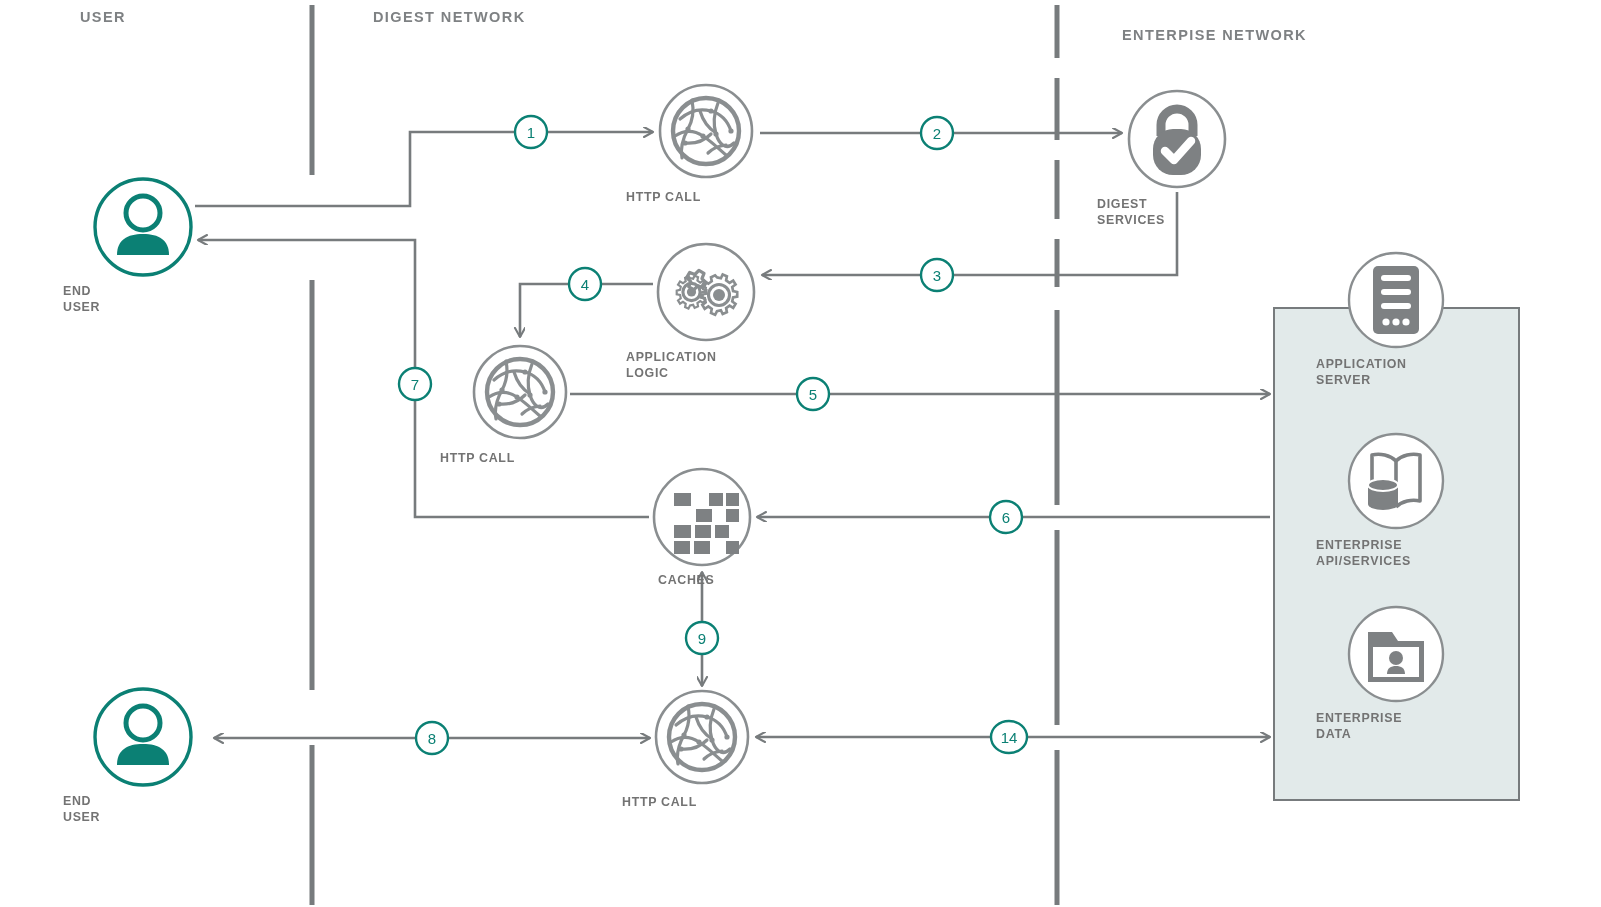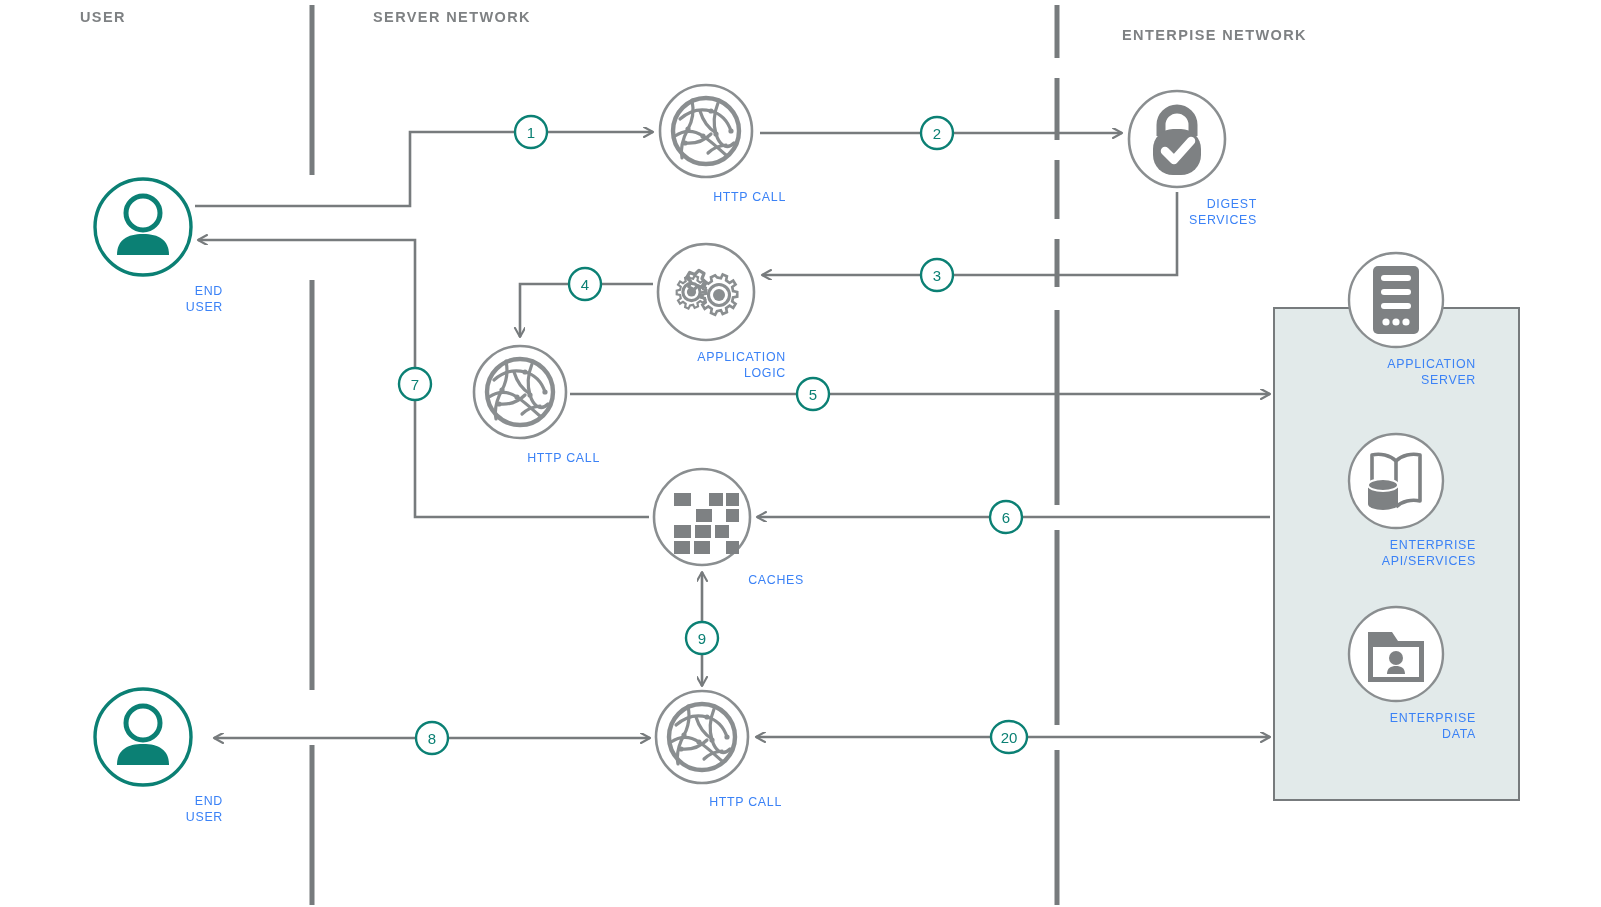--- a/index.html
+++ b/index.html
@@ -19,24 +19,24 @@
     position:absolute;
     font-size:14.5px;
     font-weight:bold;
     letter-spacing:1.4px;
     color:#7e8183;
     white-space:nowrap;
   }
   .node-label{
     position:absolute;
     font-size:12.4px;
-    font-weight:normal;
+    font-weight:bold;
     letter-spacing:0.7px;
-    color:#3b82f6;
-    text-align:right;
+    color:#737373;
+    text-align:left;
     line-height:1.28;
     white-space:pre-line;
   }
   .badge-num{
     position:absolute;
     font-size:15px;
     color:#0b8074;
     font-weight:normal;
     text-align:center;
     line-height:1;
@@ -277,46 +277,46 @@
       <ellipse cx="813" cy="394" rx="16" ry="16" fill="#ffffff" stroke="#0b8074" stroke-width="2.4"></ellipse>
       <ellipse cx="1006" cy="517" rx="16" ry="16" fill="#ffffff" stroke="#0b8074" stroke-width="2.4"></ellipse>
       <ellipse cx="415" cy="384" rx="16" ry="16" fill="#ffffff" stroke="#0b8074" stroke-width="2.4"></ellipse>
       <ellipse cx="432" cy="738" rx="16" ry="16" fill="#ffffff" stroke="#0b8074" stroke-width="2.4"></ellipse>
       <ellipse cx="702" cy="638" rx="16" ry="16" fill="#ffffff" stroke="#0b8074" stroke-width="2.4"></ellipse>
       <ellipse cx="1009" cy="737" rx="18" ry="16" fill="#ffffff" stroke="#0b8074" stroke-width="2.4"></ellipse>
     </g>
   </svg>
 
   <div class="zone-title" style="left:80px;  top:9px;">USER</div>
-  <div class="zone-title" style="left:373px; top:9px;">SERVER NETWORK</div>
+  <div class="zone-title" style="left:373px; top:9px;">DIGEST NETWORK</div>
   <div class="zone-title" style="left:1122px;top:27px;">ENTERPISE NETWORK</div>
 
   <div class="node-label" style="left:63px;   top:284px; width:160px;">END
 USER</div>
   <div class="node-label" style="left:626px;  top:190px; width:160px;">HTTP CALL</div>
   <div class="node-label" style="left:1097px; top:197px; width:160px;">DIGEST
 SERVICES</div>
   <div class="node-label" style="left:626px;  top:350px; width:160px;">APPLICATION
 LOGIC</div>
   <div class="node-label" style="left:440px;  top:451px; width:160px;">HTTP CALL</div>
-  <div class="node-label" style="left:644px;  top:573px; width:160px;">CACHES</div>
+  <div class="node-label" style="left:658px;  top:573px; width:160px;">CACHES</div>
   <div class="node-label" style="left:63px;   top:794px; width:160px;">END
 USER</div>
   <div class="node-label" style="left:622px;  top:795px; width:160px;">HTTP CALL</div>
   <div class="node-label" style="left:1316px; top:357px; width:160px;">APPLICATION
 SERVER</div>
   <div class="node-label" style="left:1316px; top:538px; width:160px;">ENTERPRISE
 API/SERVICES</div>
   <div class="node-label" style="left:1316px; top:711px; width:160px;">ENTERPRISE
 DATA</div>
 
   <div class="badge-num" style="left:511px;  top:125px; width:40px;">1</div>
   <div class="badge-num" style="left:917px;  top:126px; width:40px;">2</div>
   <div class="badge-num" style="left:917px;  top:268px; width:40px;">3</div>
   <div class="badge-num" style="left:565px;  top:277px; width:40px;">4</div>
   <div class="badge-num" style="left:793px;  top:387px; width:40px;">5</div>
   <div class="badge-num" style="left:986px;  top:510px; width:40px;">6</div>
   <div class="badge-num" style="left:395px;  top:377px; width:40px;">7</div>
   <div class="badge-num" style="left:412px;  top:731px; width:40px;">8</div>
   <div class="badge-num" style="left:682px;  top:631px; width:40px;">9</div>
-  <div class="badge-num" style="left:989px;  top:730px; width:40px;">20</div>
+  <div class="badge-num" style="left:989px;  top:730px; width:40px;">14</div>
 
 </div>
 
 </body></html>

